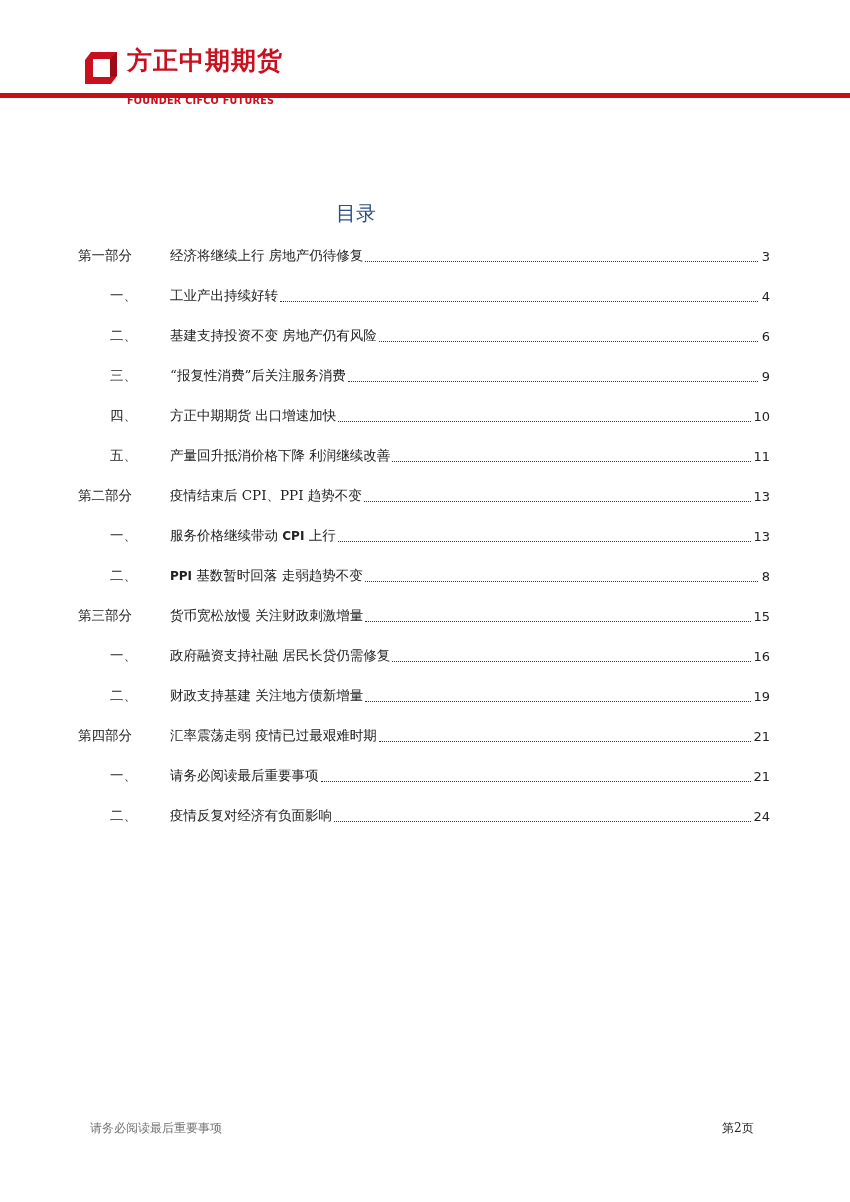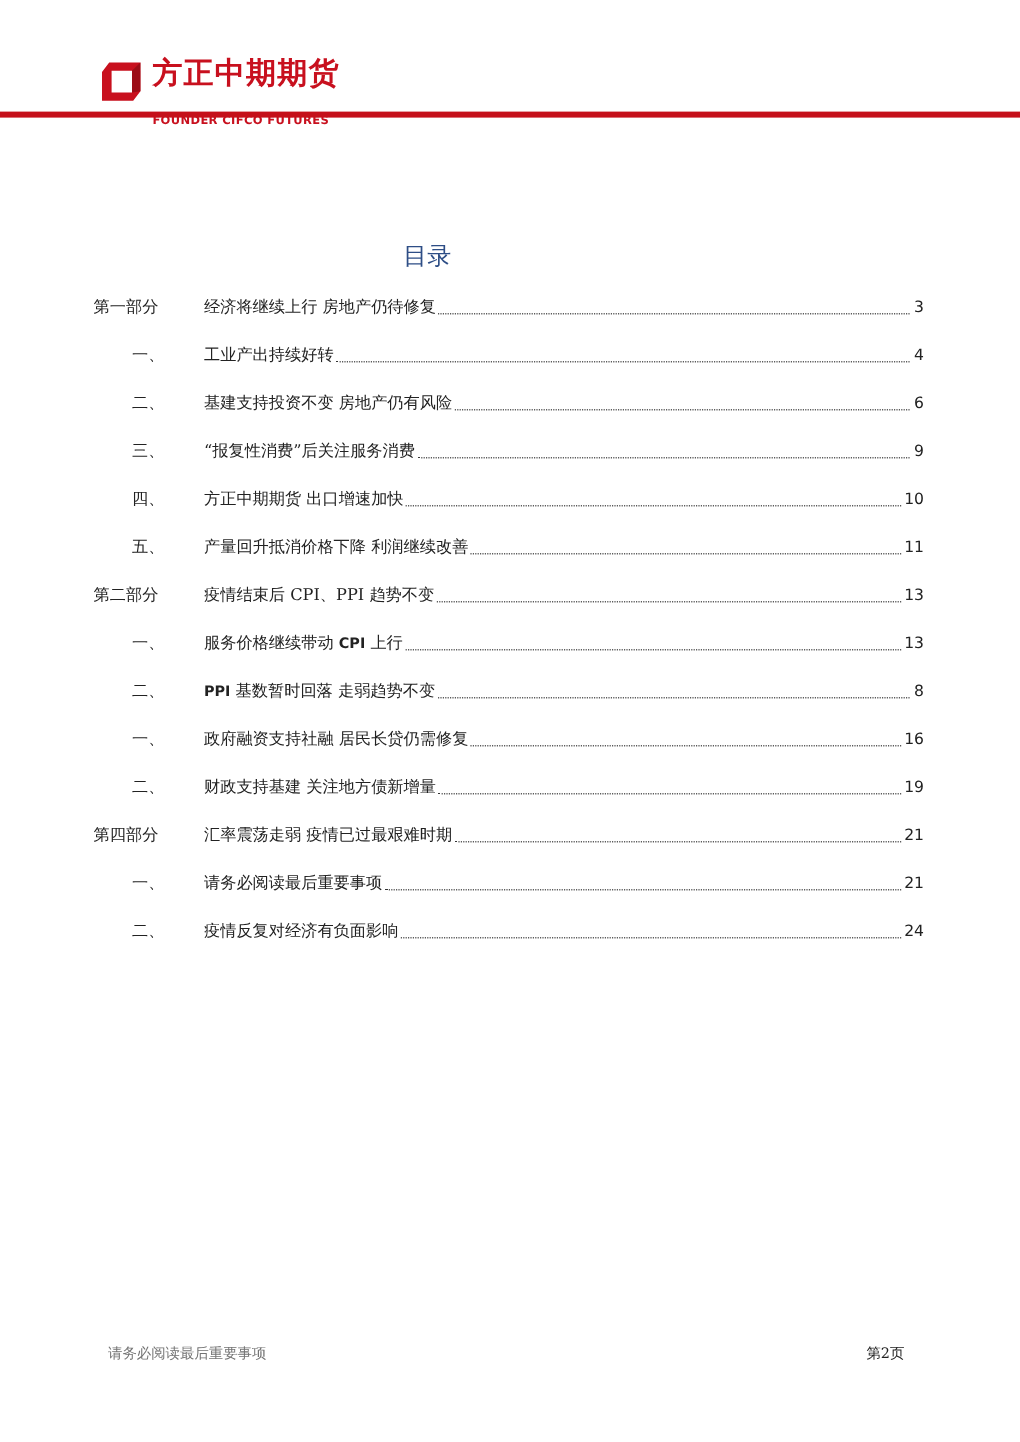--- a/index.html
+++ b/index.html
@@ -92,20 +92,26 @@
     <span class="toc-text"><span>服务价格继续带动 </span><span class="sans">CPI</span><span> 上行</span></span>
     <span class="toc-dots"></span>
     <span class="toc-page">13</span>
   </div>
   <div class="toc-row sub">
     <span class="toc-num">二、</span>
     <span class="toc-text"><span class="sans">PPI</span><span> 基数暂时回落 走弱趋势不变</span></span>
     <span class="toc-dots"></span>
     <span class="toc-page">8</span>
   </div>
+  <div class="toc-row">
+    <span class="toc-num">第三部分</span>
+    <span class="toc-text">货币宽松放慢 关注财政刺激增量</span>
+    <span class="toc-dots"></span>
+    <span class="toc-page">15</span>
+  </div>
   <div class="toc-row sub">
     <span class="toc-num">一、</span>
     <span class="toc-text">政府融资支持社融 居民长贷仍需修复</span>
     <span class="toc-dots"></span>
     <span class="toc-page">16</span>
   </div>
   <div class="toc-row sub">
     <span class="toc-num">二、</span>
     <span class="toc-text">财政支持基建 关注地方债新增量</span>
     <span class="toc-dots"></span>

